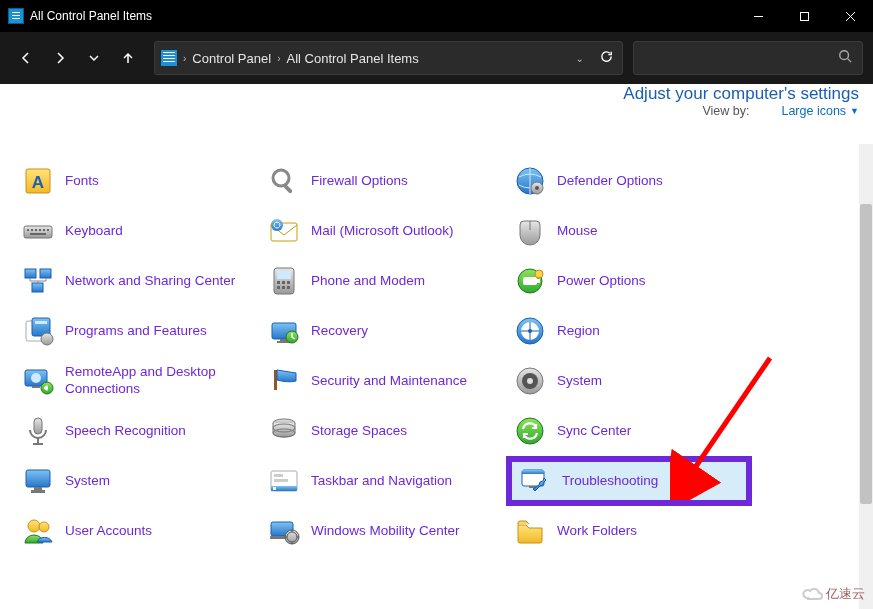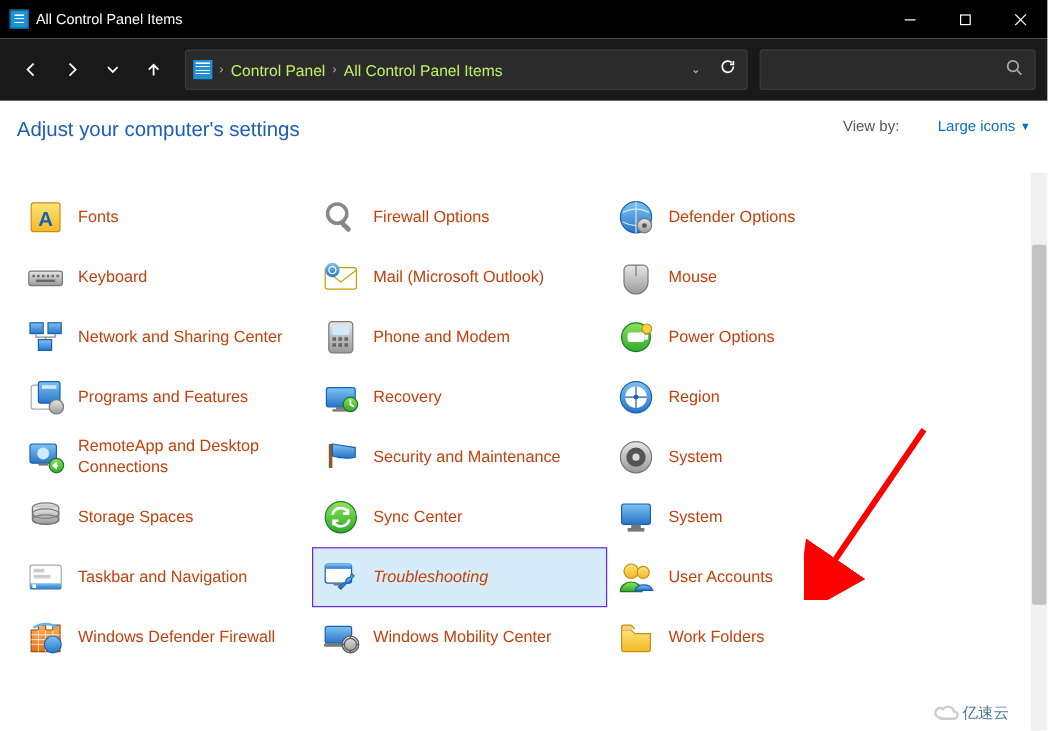--- a/index.html
+++ b/index.html
@@ -11,58 +11,58 @@
   .titlebar .appicon:after{content:"";position:absolute;inset:3px;background:repeating-linear-gradient(#fff 0 1px,#1e90d6 1px 3px);}
   .titlebar .title { flex:1; }
   .titlebar .winbtn { width:46px; height:32px; display:flex; align-items:center; justify-content:center; color:#fff; }
   .titlebar .winbtn svg { stroke:#fff; }
 
   
   .navbar { height:52px; background:#191919; display:flex; align-items:center; padding:0 10px; gap:2px; }
   .navbtn { width:32px; height:32px; display:flex; align-items:center; justify-content:center; color:#fff; border-radius:4px;}
   .navbtn svg { stroke:#fff; fill:none; stroke-width:1.5; }
   .address { flex:1; height:34px; background:#2b2b2b; border:1px solid #3a3a3a; border-radius:3px; display:flex; align-items:center; padding:0 6px; gap:6px; margin:0 8px; position:relative;}
-  .address .crumb { color:#bef264; font-size:13px; display:flex; align-items:center; }
+  .address .crumb { color:#e5e5e5; font-size:13px; display:flex; align-items:center; }
   .addr-icon{width:16px;height:16px;background:#1e90d6;display:inline-block;position:relative;}
   .addr-icon:after{content:"";position:absolute;inset:2px;background:repeating-linear-gradient(#fff 0 1px,#1e90d6 1px 3px);}
   .addr-chev{position:absolute;right:38px;color:#bbb;font-size:10px;}
   .addr-refresh{position:absolute;right:8px;}
   .addr-refresh svg{stroke:#fff;fill:none;stroke-width:1.5;}
   .searchbox { width:230px; height:34px; background:#2b2b2b; border:1px solid #3a3a3a; border-radius:3px; display:flex; align-items:center; position:relative;}
   .searchbox input { flex:1; background:transparent; border:none; outline:none; color:#fff; font-size:13px; padding:0 8px;}
   .searchbox .sicon { position:absolute; right:10px; }
   .searchbox .sicon svg{stroke:#aaa;fill:none;stroke-width:1.6;}
 
   
   .content { position:absolute; top:84px; bottom:0; left:0; right:0; background:#fff; }
-  .header-row { padding:14px 14px 6px 14px; display:flex; align-items:flex-start; }
+  .header-row { padding:0 14px 6px 14px; display:flex; align-items:flex-end;flex-direction:column; }
   .header-row h1 { font-size:17px; font-weight:400; color:#1a5fb4; margin:0; flex:1; }
   .viewby { font-size:12.5px; color:#555; display:flex; align-items:center; gap:8px;}
   .viewby a { color:#0a6ebd; text-decoration:none; display:flex; align-items:center; gap:4px;margin-left:24px;}
   .viewby a .dd{font-size:9px;color:#0a6ebd;}
 
   .scrollarea { position:absolute; top:60px; bottom:0; left:0; right:14px; overflow:hidden;}
   .grid { display:grid; grid-template-columns: 246px 246px 246px; gap:0; padding: 6px 0 10px 14px;}
   .item { display:flex; align-items:center; height:50px; padding:4px 6px; border:1px solid transparent; cursor:default;}
   .item .ico { width:34px; height:34px; margin-right:10px; flex-shrink:0; display:flex; align-items:center; justify-content:center;}
-  .item .lbl { color:#c2410c; font-size:13.5px; line-height:1.25; }
-  .item.hovered { background:#d6ecf9; border:1px solid #6d28d9;font-style:italic; }
+  .item .lbl { color:#6d28d9; font-size:13.5px; line-height:1.25; }
+  .item.hovered { background:#d6ecf9; border:6px solid #6d28d9; }
 
   
   .vscroll { position:absolute; top:60px; bottom:0; right:0; width:14px; background:#f0f0f0;}
   .vscroll .thumb { position:absolute; left:1px; right:1px; top:60px; height:300px; background:#c2c2c2; border-radius:2px;}
 
   
   .arrow { position:absolute; pointer-events:none; }
 
   
   .toprow-cut { height:6px; }
 
   
-  .watermark { position:absolute; right:32px; bottom:6px; color:#0c4a6e; font-size:13px; font-weight:500; display:flex; align-items:center; gap:2px; opacity:.75;}
+  .watermark { position:absolute; right:8px; bottom:6px; color:#7f1d1d; font-size:13px; font-weight:500; display:flex; align-items:center; gap:2px; opacity:.75;}
   .watermark svg{stroke:#bcbcbc;fill:none;stroke-width:2;}
 </style>
 </head>
 <body>
 
 <div class="titlebar">
   <span class="appicon"></span>
   <span class="title">All Control Panel Items</span>
   <div class="winbtn">
       <svg width="11" height="11">
@@ -306,20 +306,31 @@
               <circle cx="16" cy="16" r="13" fill="url(#ggray)" stroke="#777"></circle>
               <circle cx="16" cy="16" r="8" fill="#555"></circle>
               <circle cx="16" cy="16" r="3" fill="#ddd"></circle>
             </svg>
           </span>
           <span class="lbl">System</span>
         </div>
         <div class="item">
           <span class="ico">
             <svg width="32" height="32" viewBox="0 0 32 32">
+              <rect x="12" y="3" width="8" height="16" rx="4" fill="url(#ggray)" stroke="#777"></rect>
+              <path d="M8 15 a8 8 0 0 0 16 0" fill="none" stroke="#777" stroke-width="2"></path>
+              <line x1="16" y1="23" x2="16" y2="29" stroke="#777" stroke-width="2"></line>
+              <line x1="11" y1="29" x2="21" y2="29" stroke="#777" stroke-width="2"></line>
+            </svg>
+          </span>
+          <span class="lbl">Speech Recognition</span>
+        </div>
+        <div class="item">
+          <span class="ico">
+            <svg width="32" height="32" viewBox="0 0 32 32">
               <ellipse cx="16" cy="8" rx="11" ry="4" fill="url(#ggray)" stroke="#777"></ellipse>
               <path d="M5 8 V18 a11 4 0 0 0 22 0 V8" fill="url(#ggray)" stroke="#777"></path>
               <ellipse cx="16" cy="18" rx="11" ry="4" fill="none" stroke="#777"></ellipse>
               <ellipse cx="16" cy="13" rx="11" ry="4" fill="none" stroke="#777"></ellipse>
             </svg>
           </span>
           <span class="lbl">Storage Spaces</span>
         </div>
         <div class="item">
           <span class="ico">
@@ -367,38 +378,20 @@
         <div class="item">
           <span class="ico">
             <svg width="32" height="32" viewBox="0 0 32 32">
               <circle cx="12" cy="11" r="6" fill="url(#gyellow)" stroke="#c98f12"></circle>
               <path d="M3 28 a9 8 0 0 1 18 0 z" fill="url(#ggreen)" stroke="#1e7a1e"></path>
               <circle cx="22" cy="12" r="5" fill="url(#gyellow)" stroke="#c98f12"></circle>
               <path d="M15 27 a8 7 0 0 1 15 0 z" fill="url(#gblue)" stroke="#1a5fb4"></path>
             </svg>
           </span>
           <span class="lbl">User Accounts</span>
-        </div>
-        <div class="item">
-          <span class="ico">
-            <svg width="32" height="32" viewBox="0 0 32 32">
-              <path d="M4 28 V10 L10 10 V6 L16 6 V10 L22 10 V6 L28 6 V28 Z" fill="url(#gorange)" stroke="#a04a0e"></path>
-              <g stroke="#fff" stroke-width="0.6">
-                <line x1="4" y1="14" x2="28" y2="14"></line>
-                <line x1="4" y1="18" x2="28" y2="18"></line>
-                <line x1="4" y1="22" x2="28" y2="22"></line>
-                <line x1="10" y1="10" x2="10" y2="28"></line>
-                <line x1="16" y1="10" x2="16" y2="28"></line>
-                <line x1="22" y1="10" x2="22" y2="28"></line>
-              </g>
-              <circle cx="22" cy="22" r="7" fill="url(#gblue)" stroke="#1a5fb4"></circle>
-              <path d="M6 8 Q16 2 26 8" stroke="#5ab6f2" stroke-width="2" fill="none"></path>
-            </svg>
-          </span>
-          <span class="lbl">Windows Defender Firewall</span>
         </div>
         <div class="item">
           <span class="ico">
             <svg width="32" height="32" viewBox="0 0 32 32">
               <rect x="3" y="7" width="22" height="14" rx="2" fill="url(#gblue)" stroke="#1a5fb4"></rect>
               <rect x="2" y="21" width="24" height="3" rx="1" fill="#777"></rect>
               <circle cx="24" cy="22" r="7" fill="url(#ggray)" stroke="#555"></circle>
               <path d="M24 22 m-5 0 a5 5 0 1 0 10 0 a5 5 0 1 0 -10 0 M24 15 v2 M24 27 v2 M17 22 h2 M29 22 h2" stroke="#555" fill="none"></path>
             </svg>
           </span>

